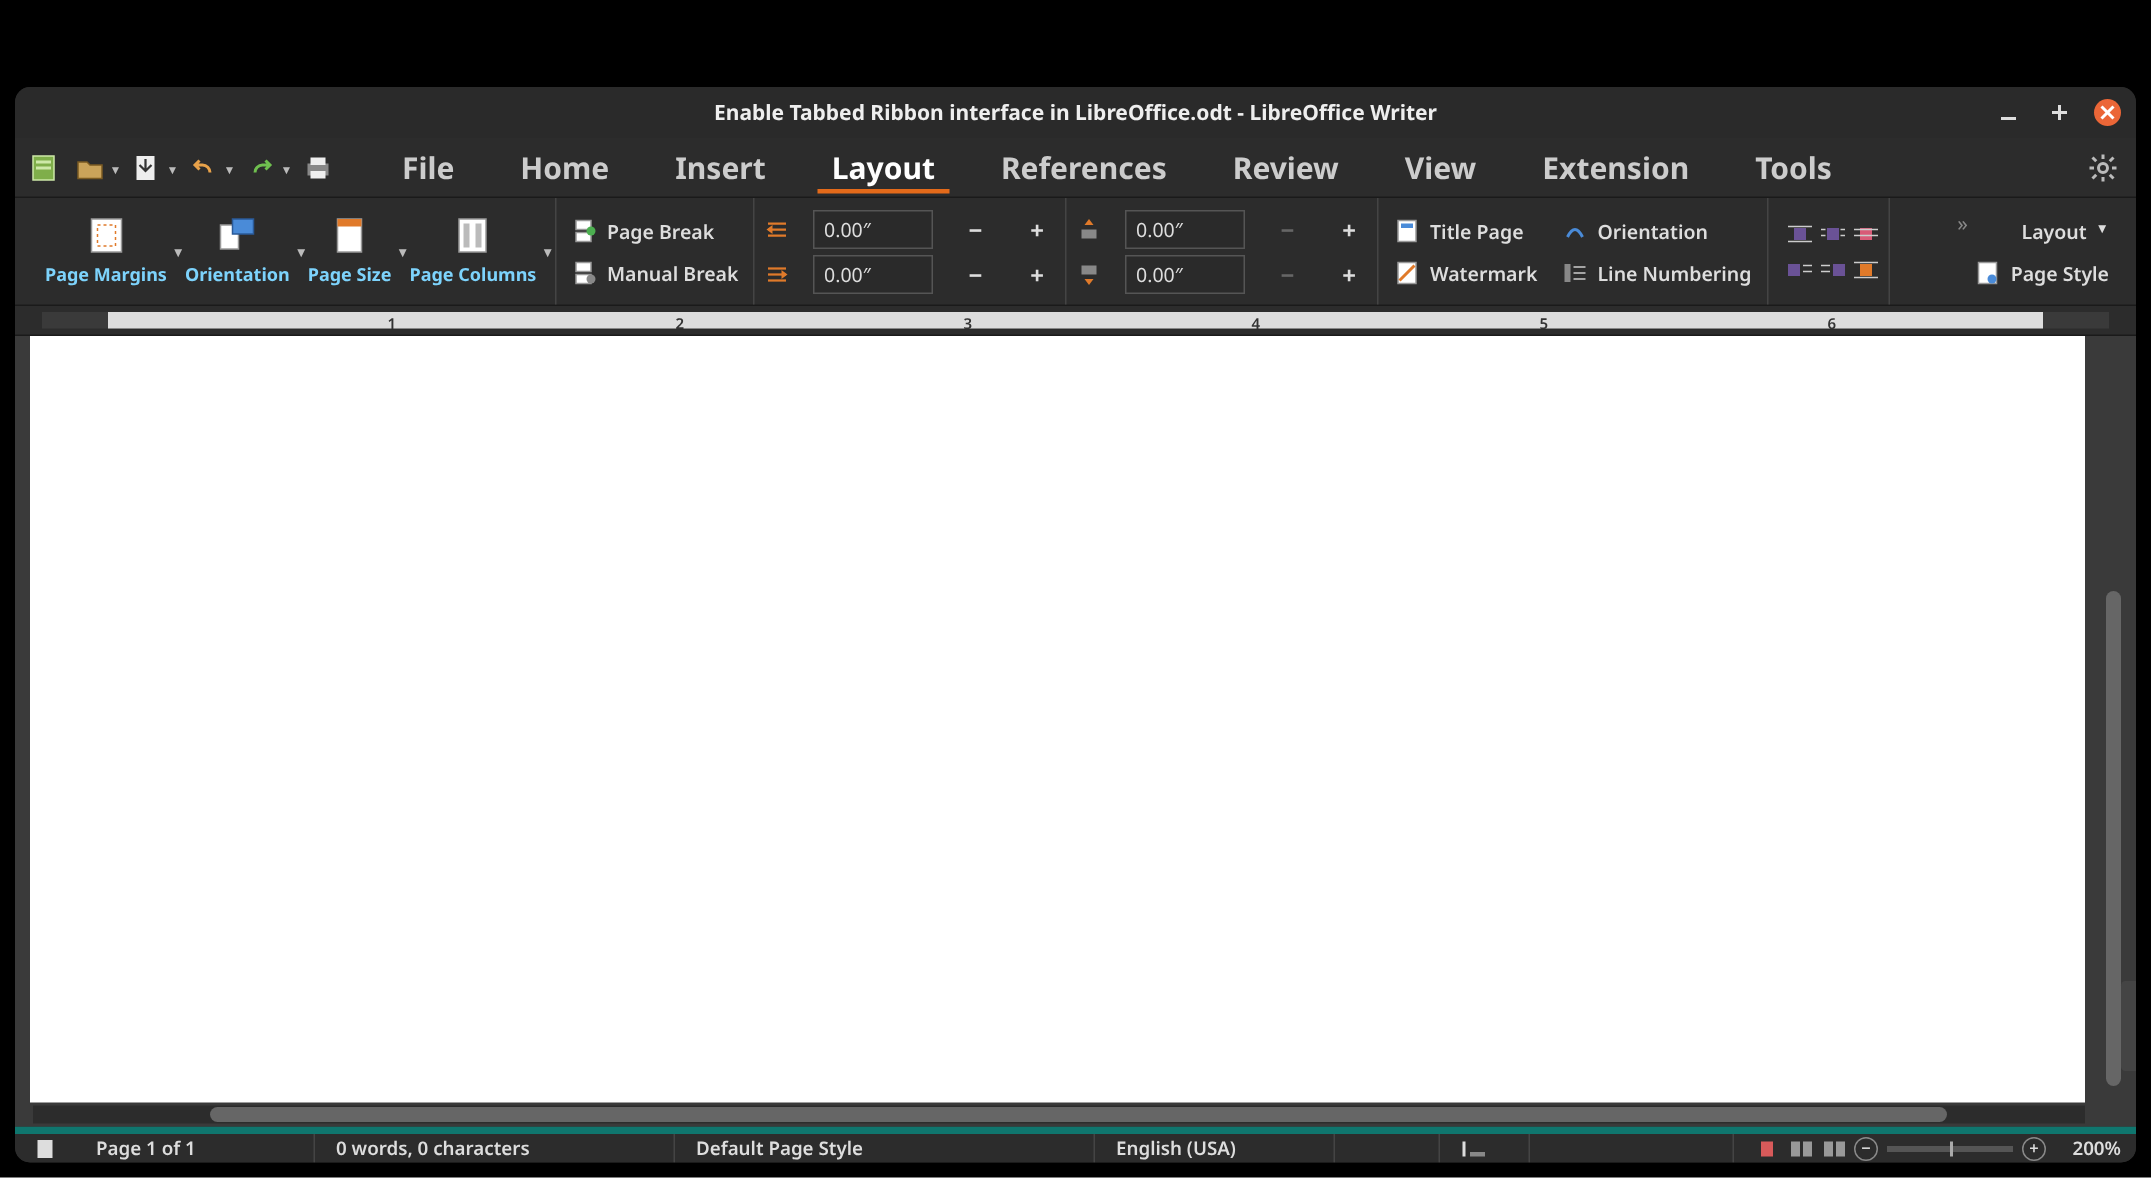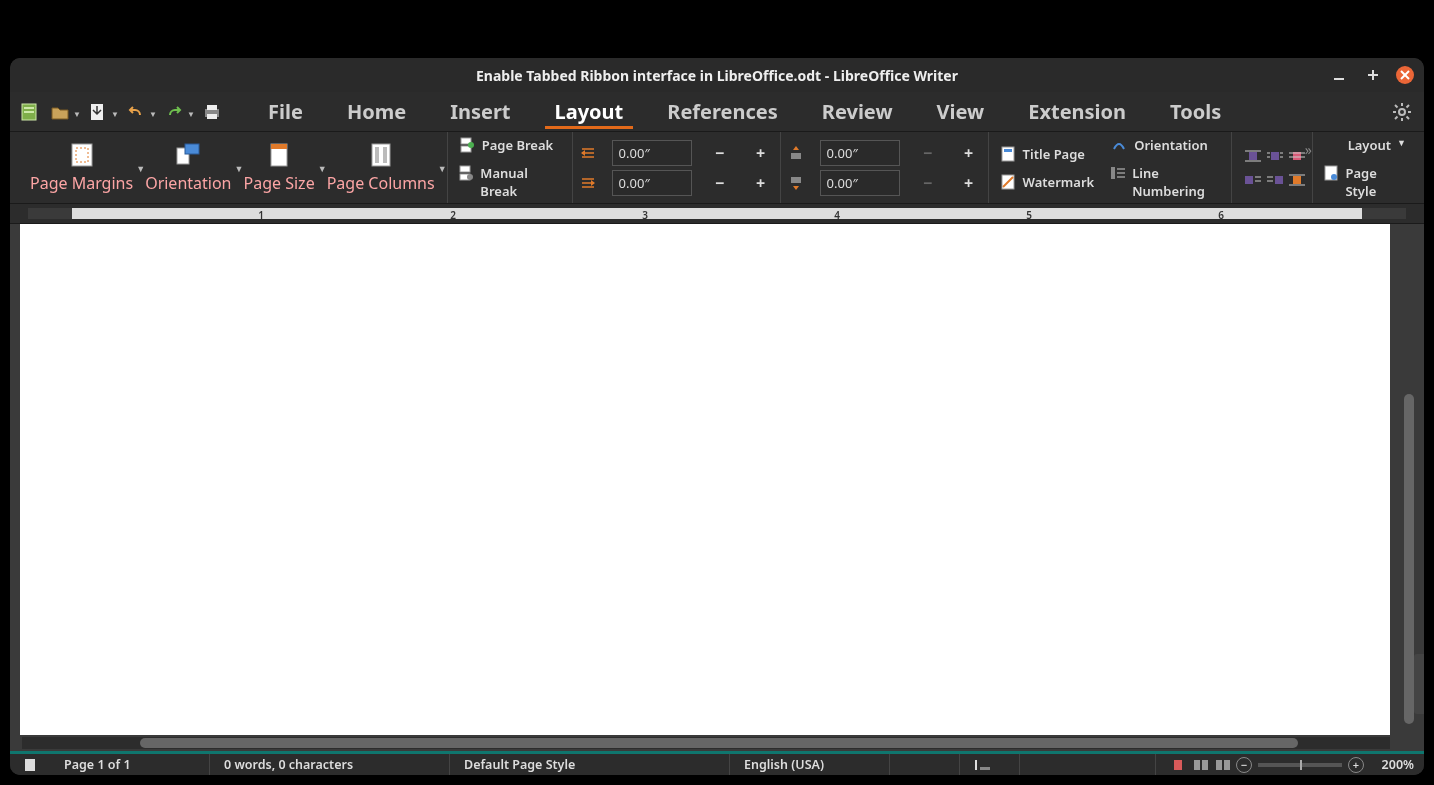--- a/index.html
+++ b/index.html
@@ -15,21 +15,21 @@
 .qat-item { width: 28px; height: 28px; display: flex; align-items: center; justify-content: center; cursor: pointer; position:relative; }
 .qat-drop { position:absolute; right:-7px; top:10px; font-size:8px; color:#bbb; }
 .tabs { display: flex; align-items: stretch; margin-left: 20px; height: 100%; }
 .tab { padding: 0 22px; display: flex; align-items: center; cursor: pointer; font-weight: 700; font-size: 20px; color: #ccc; position:relative; }
 .tab.active { color: #fff; }
 .tab.active::after { content:""; position:absolute; bottom:2px; left:12px; right:12px; height:3px; background:#e36a1a; }
 .gear { margin-left: auto; width: 32px; height: 32px; display: flex; align-items: center; justify-content: center; cursor:pointer; color:#bbb; }
 .ribbon { height: 72px; background: #2c2c2c; border-bottom: 1px solid #1a1a1a; display: flex; align-items: center; padding: 0 8px; gap: 0; position:relative; }
 .rgroup { display: flex; align-items: center; height: 100%; padding: 0 6px; border-right: 1px solid #444; }
 .big-btn { display: flex; flex-direction: column; align-items: center; justify-content: center; padding: 4px 6px; cursor: pointer; gap: 4px; position:relative; }
-.big-btn .label { font-size: 16px; font-weight:400; color: #fca5a5; white-space: nowrap; }
+.big-btn .label { font-size: 12px; font-weight:700; color: #7dd3fc; white-space: nowrap; }
 .big-btn .ico { width: 28px; height: 26px; display:flex; align-items:center; justify-content:center; }
 .drop-arrow { position:absolute; right:-6px; top:50%; transform:translateY(-50%); font-size:9px; color:#bbb; }
 .stack { display: flex; flex-direction: column; gap: 6px; justify-content: center; height:100%; }
 .small-btn { display: flex; gap: 6px; cursor: pointer; padding: 2px 4px; font-size: 13px; font-weight:600; color:#ddd; }
 .small-ico { width: 18px; height: 18px; display:flex; align-items:center; justify-content:center; }
 .spin-group { display: flex; flex-direction: column; gap: 4px; justify-content:center; height:100%; }
 .spin-row { display: flex; align-items: center; gap: 15px; }
 .spin-input { width: 80px; height: 26px; background: #2a2a2a; border: 1px solid #555; color: #ddd; padding: 0 6px; font-size: 13px; }
 .spin-btn { width: 26px; height: 26px; background: #2c2c2c; color: #ddd; display:flex; align-items:center; justify-content:center; cursor:pointer; font-size:16px; font-weight:700;}
 .spin-btn.disabled { color:#666; }
@@ -39,21 +39,21 @@
 .ruler::before { content:""; position:absolute; left:18px; right:18px; top:4px; bottom:4px; background:#3a3a3a; }
 .ruler-white { position:absolute; left:62px; right:62px; top:4px; bottom:4px; background:#ddd; }
 .ruler-ticks { position:absolute; left:64px; top:4px; color:#333; font-weight:600; font-size:10px; display:flex; gap:0; }
 .ruler-ticks span { display:inline-block; width:96px; text-align:center; }
 .doc-area { flex: 1; background: #3a3a3a; position: relative; overflow:hidden; }
 .page { position: absolute; left: 10px; right: 34px; top: 0; bottom: 16px; background: #fff; }
 .vscroll { position:absolute; right:10px; top:170px; width:10px; height:330px; background:#666; border-radius:5px; }
 .sidedrag { position:absolute; right:0px; top:430px; width:10px; height:60px; background:#444; border-radius:3px 0 0 3px; }
 .hscrollbar { position:absolute; left:12px; right:34px; bottom:2px; height:12px; background:#2c2c2c; }
 .hscroll-thumb { position:absolute; left:118px; width:1158px; top:1px; height:10px; background:#666; border-radius:5px; }
-.statusbar { height: 24px; background: #2c2c2c; border-top: 3px solid #0f766e; display: flex; align-items: center; padding: 0 10px; gap: 0; font-size: 12.5px; font-weight:600; color:#ddd; }
+.statusbar { height: 24px; background: #2c2c2c; border-top: 5px solid #0f766e; display: flex; align-items: center; padding: 0 10px; gap: 0; font-size: 12.5px; font-weight:600; color:#ddd; }
 .status-cell { padding: 0 14px; height:100%; display:flex; align-items:center; border-right:1px solid #444; }
 .status-flex { flex:1; }
 .zoom-block { display:flex; align-items:center; gap:6px; margin-left:auto; }
 .zoom-btn { width:16px; height:16px; border:1px solid #888; border-radius:50%; display:flex; align-items:center; justify-content:center; font-size:11px; cursor:pointer; color:#ddd; }
 .zoom-slider { width:84px; height:4px; background:#555; position:relative; }
 .zoom-slider::after { content:""; position:absolute; left:50%; top:-3px; width:2px; height:10px; background:#aaa; }
 svg { display:block; }
 </style>
 </head>
 <body>

